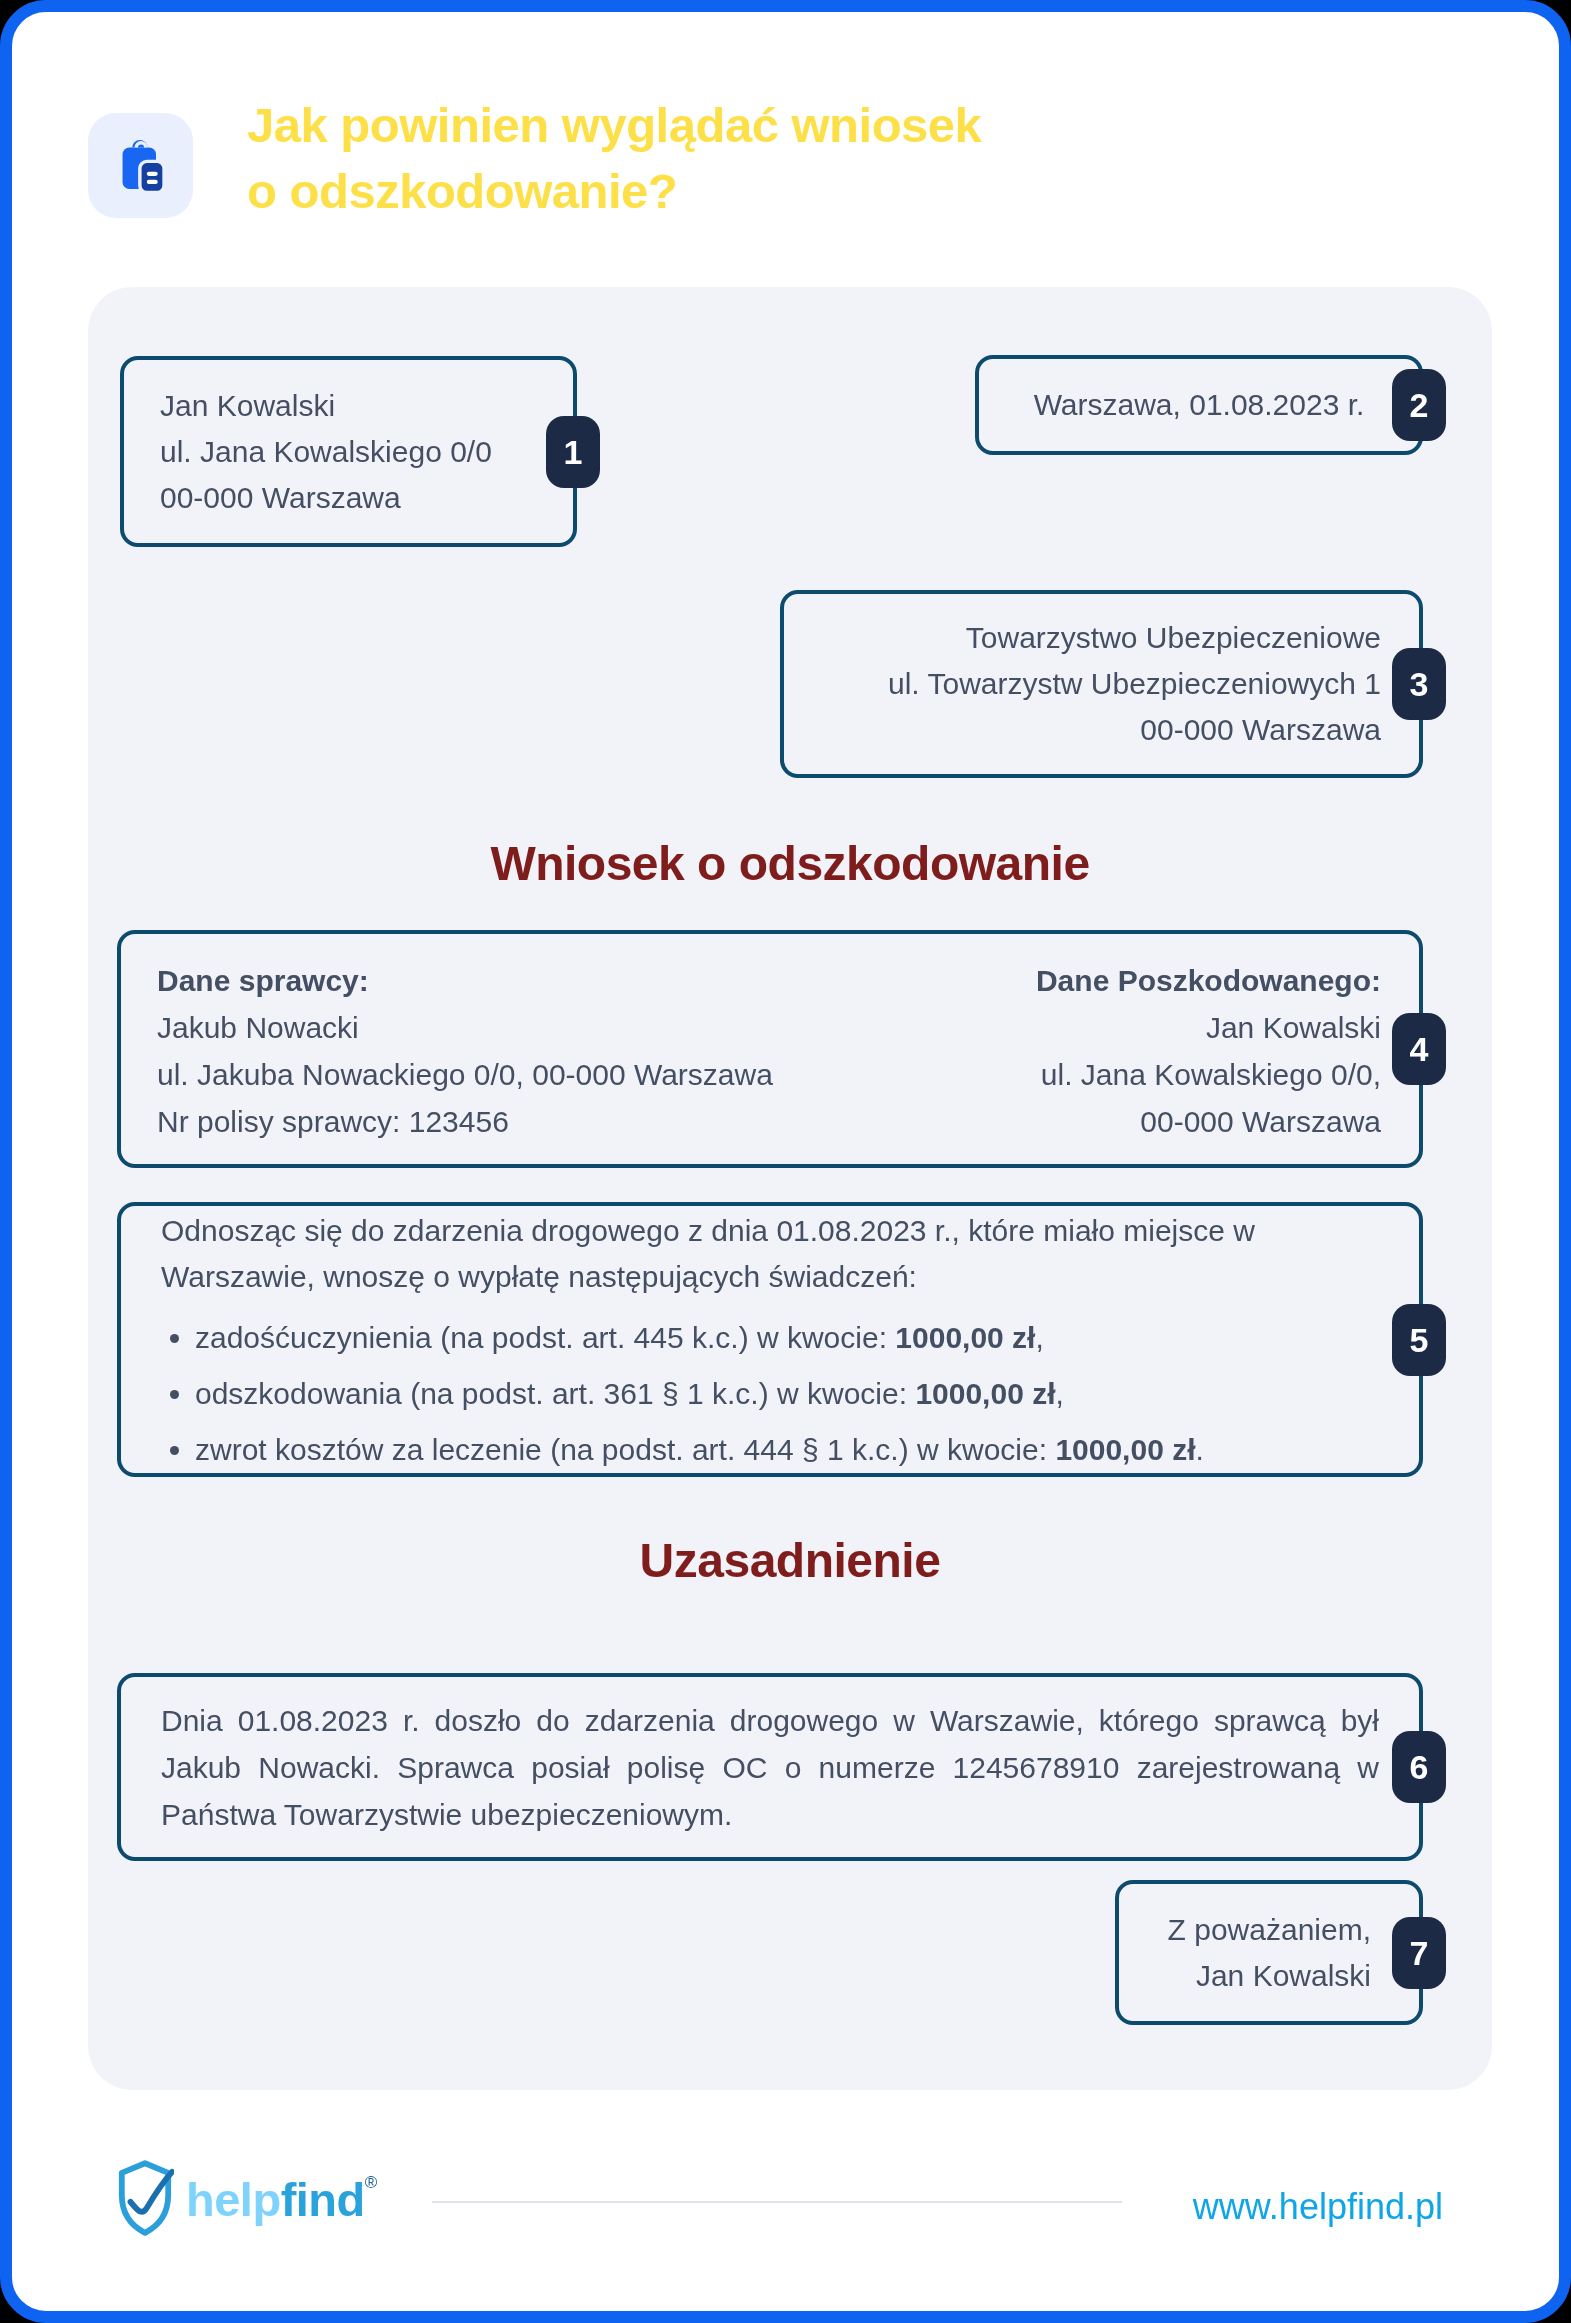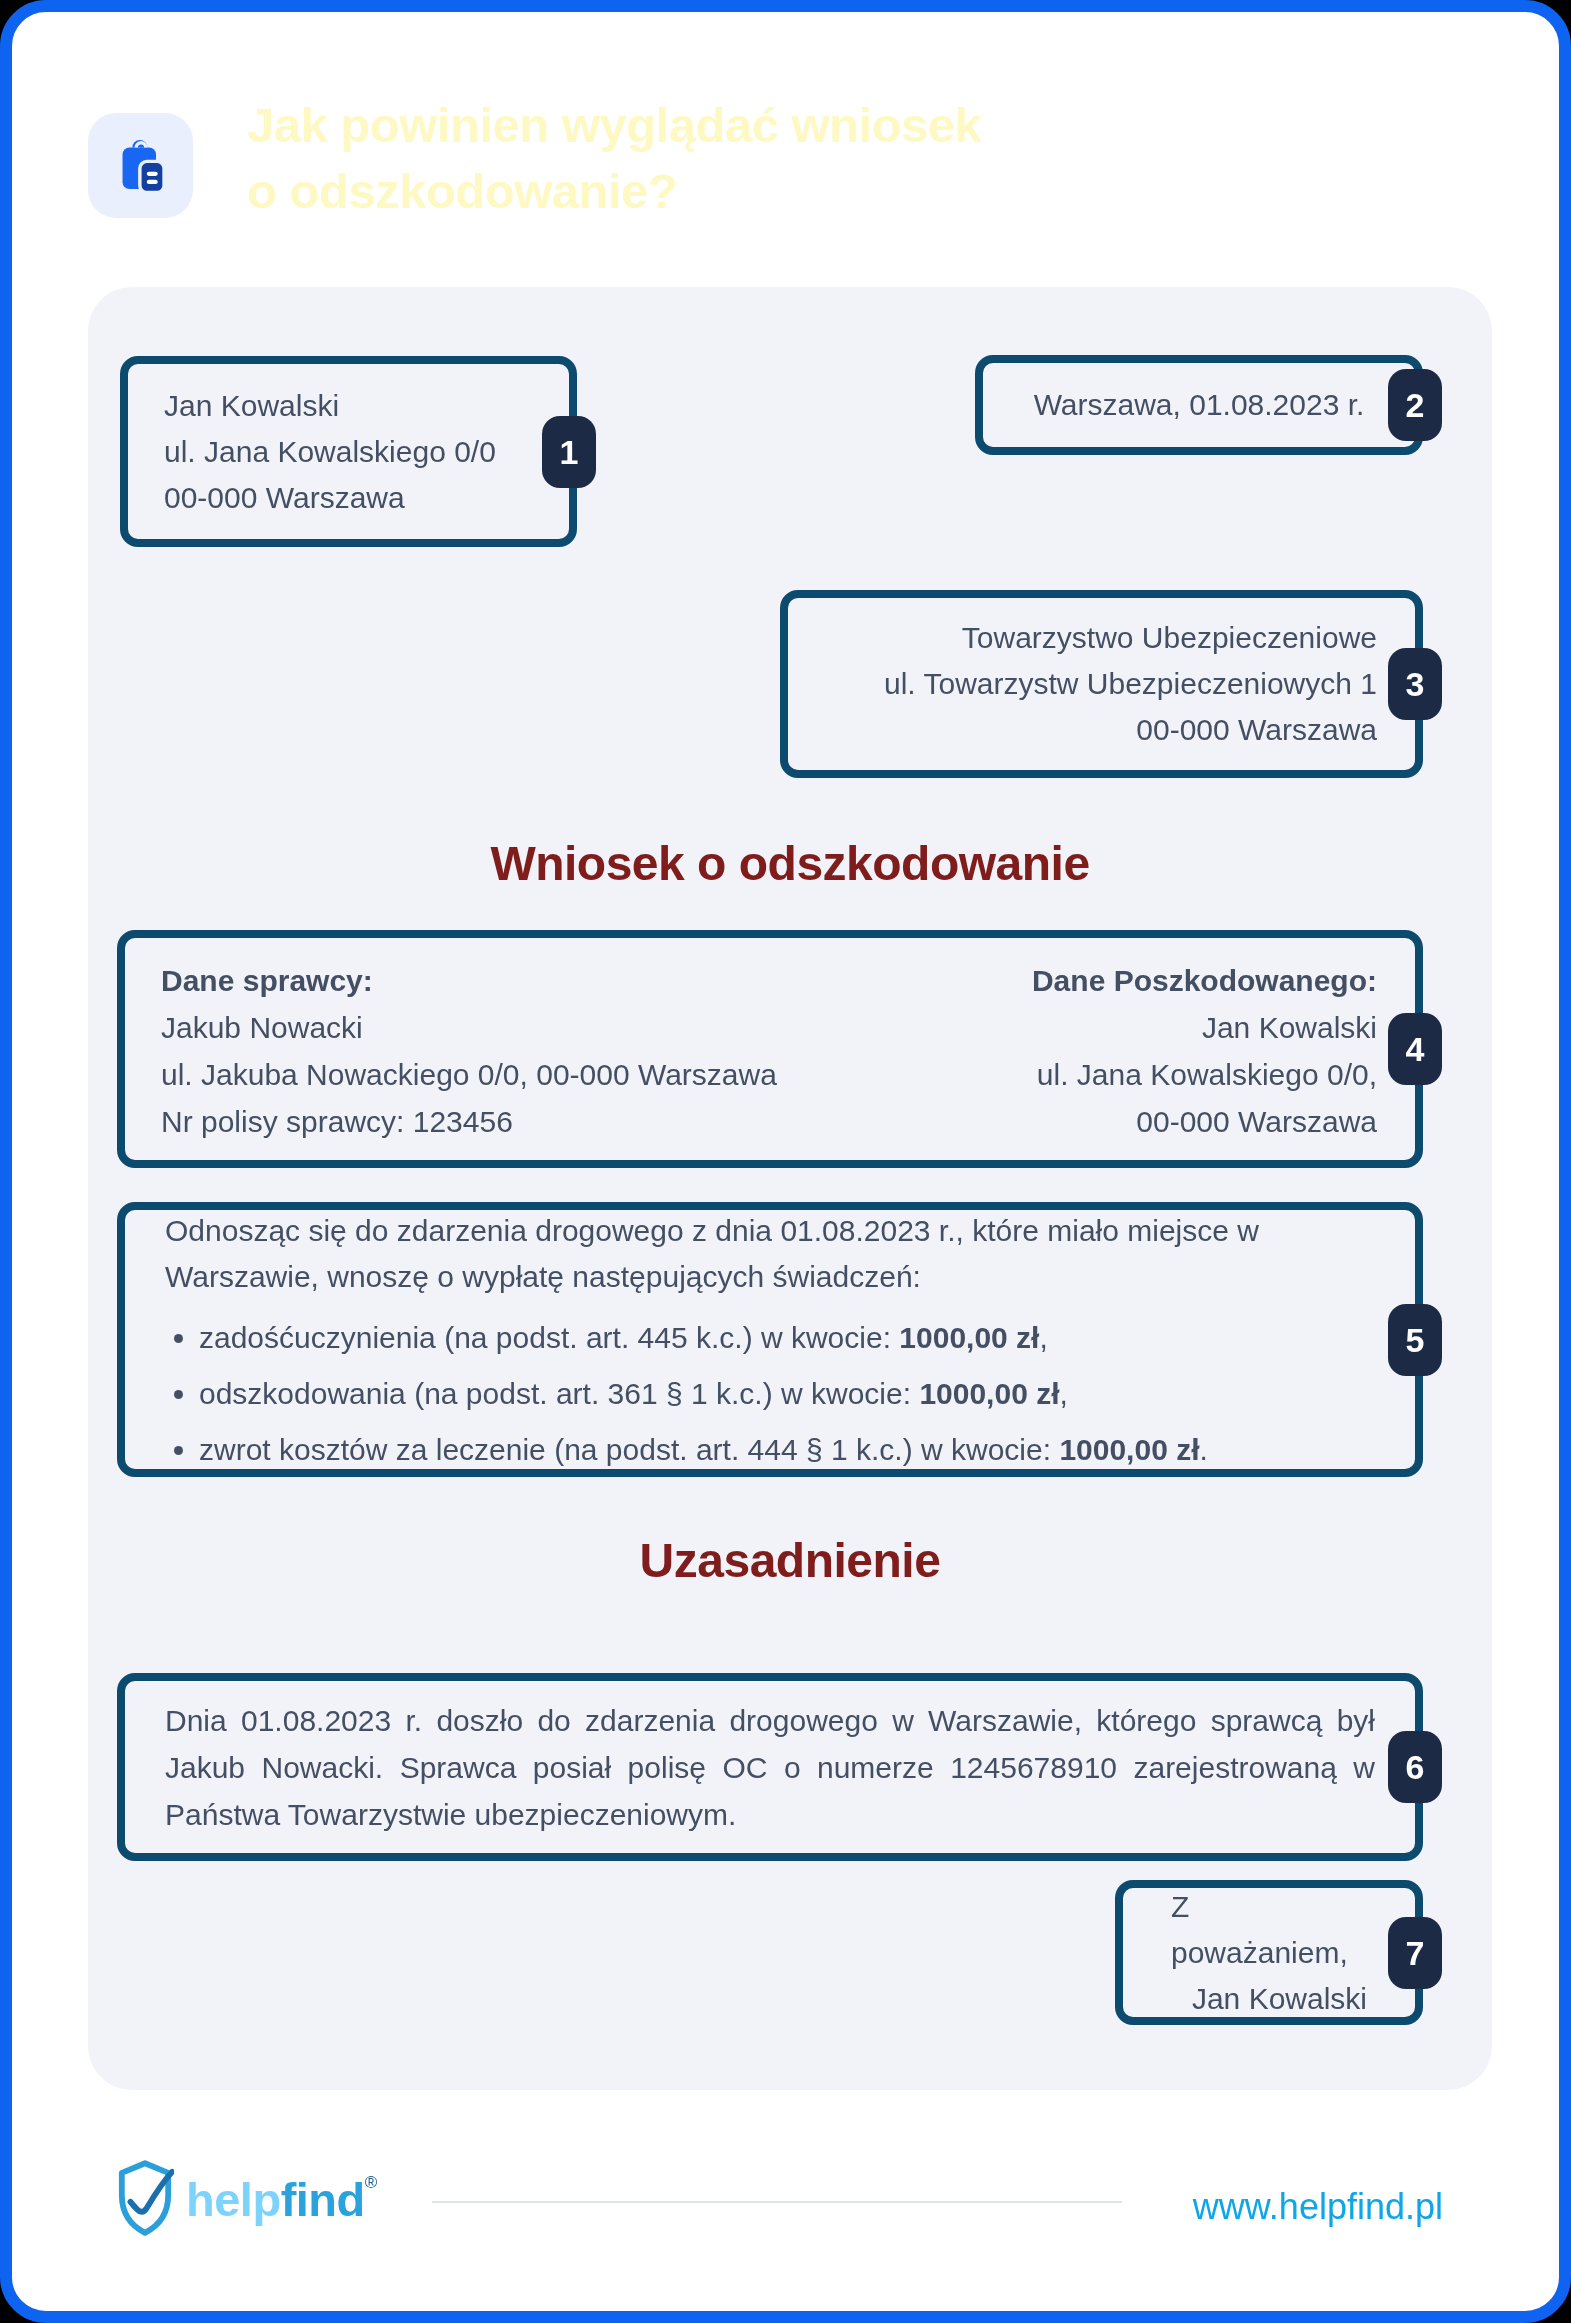--- a/index.html
+++ b/index.html
@@ -12,29 +12,29 @@
     position:absolute;inset:0;background:#ffffff;
     border:12px solid #0e63f0;border-radius:46px;
   }
   
   .hdr-icon{
     position:absolute;left:88px;top:113px;width:105px;height:105px;
     background:#e9effc;border-radius:28px;display:flex;align-items:center;justify-content:center;
   }
   .hdr-title{
     position:absolute;left:247px;top:92px;width:1000px;
-    font-size:49px;line-height:66px;font-weight:700;color:#fef9c3;letter-spacing:-.5px;
+    font-size:49px;line-height:66px;font-weight:700;color:#fde047;letter-spacing:-.5px;
   }
   
   .panel{
     position:absolute;left:88px;top:287px;width:1404px;height:1803px;
     background:#f1f3f8;border-radius:44px;
   }
   .bbox{
-    position:absolute;border:8px solid #0c4a6e;border-radius:18px;
+    position:absolute;border:4px solid #0c4a6e;border-radius:18px;
     color:#454f63;font-size:30px;line-height:46px;display:flex;flex-direction:column;justify-content:center;
   }
   .badge{
     position:absolute;right:-27px;top:50%;transform:translateY(-50%);
     width:54px;height:72px;background:#1c2a46;border-radius:18px;
     color:#fff;font-size:34px;font-weight:700;
     display:flex;align-items:center;justify-content:center;
   }
   .doc-h{
     position:absolute;left:0;width:100%;text-align:center;

